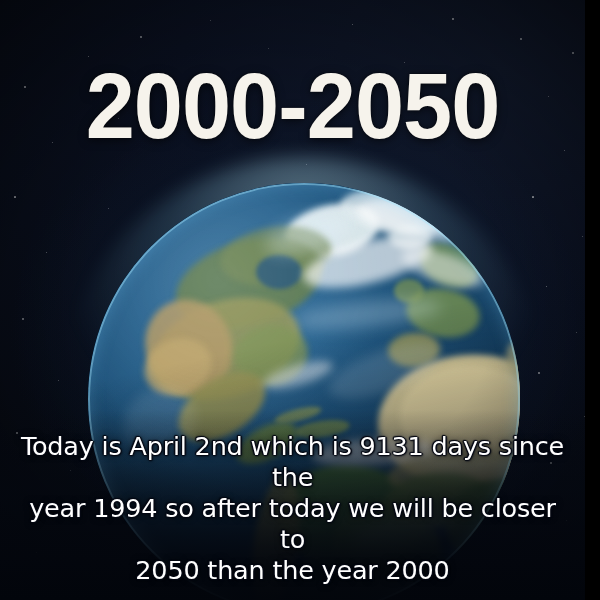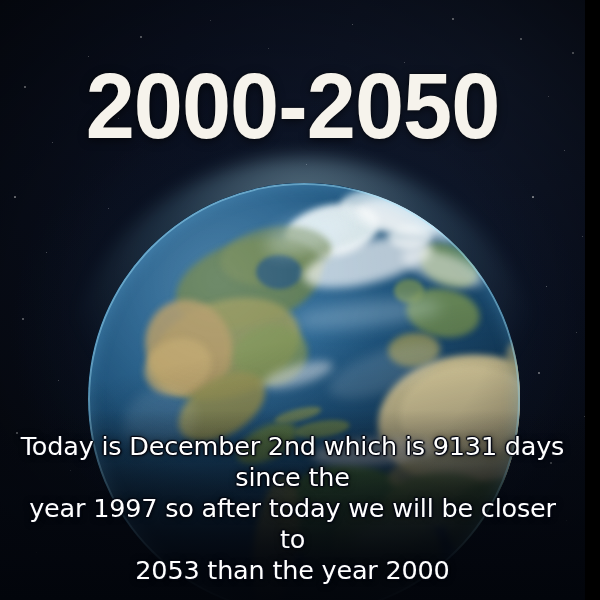--- a/index.html
+++ b/index.html
@@ -290,18 +290,18 @@
       <div class="limb-glow"></div>
     </div>
   </div>
 
   <div class="vignette"></div>
   <div class="bottom-fade"></div>
 
   <div class="title">2000-2050</div>
 
   <div class="caption">
-    <span class="cl">Today is December 2nd which is 9131 days since the</span>
-    <span class="cl">year 1997 so after today we will be closer to</span>
-    <span class="cl">2053 than the year 2000</span>
+    <span class="cl">Today is April 2nd which is 9131 days since the</span>
+    <span class="cl">year 1994 so after today we will be closer to</span>
+    <span class="cl">2050 than the year 2000</span>
   </div>
 
 </div>
 
 </body></html>

